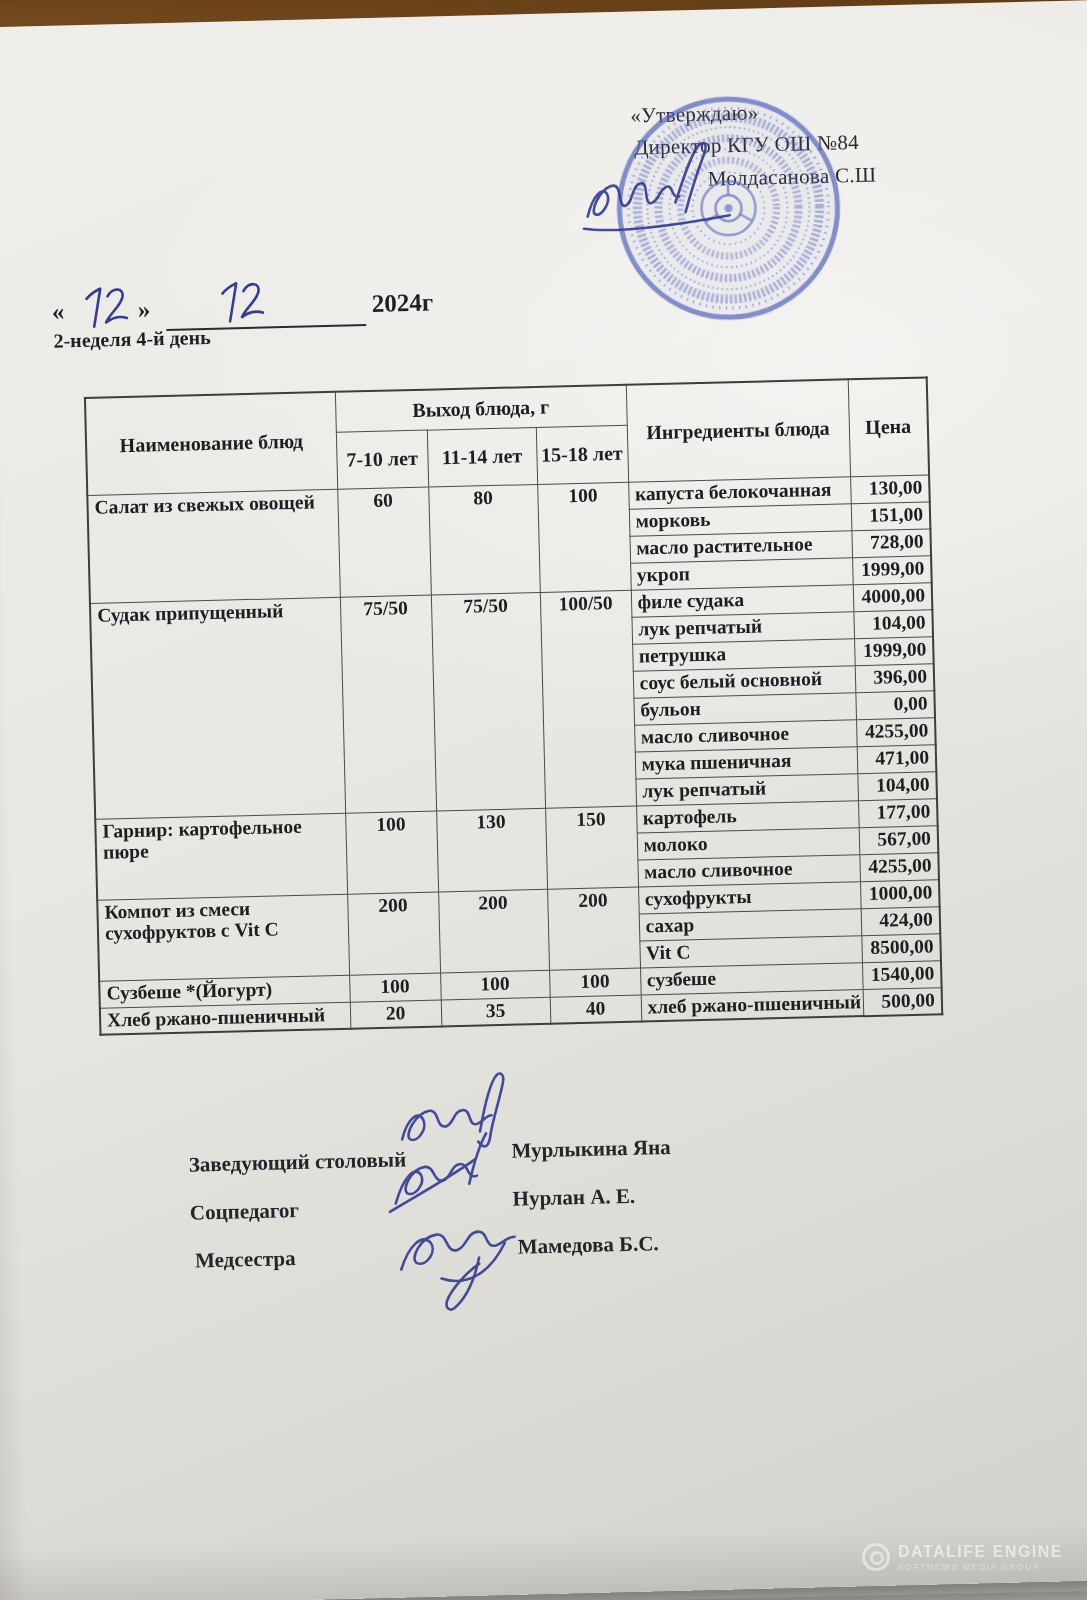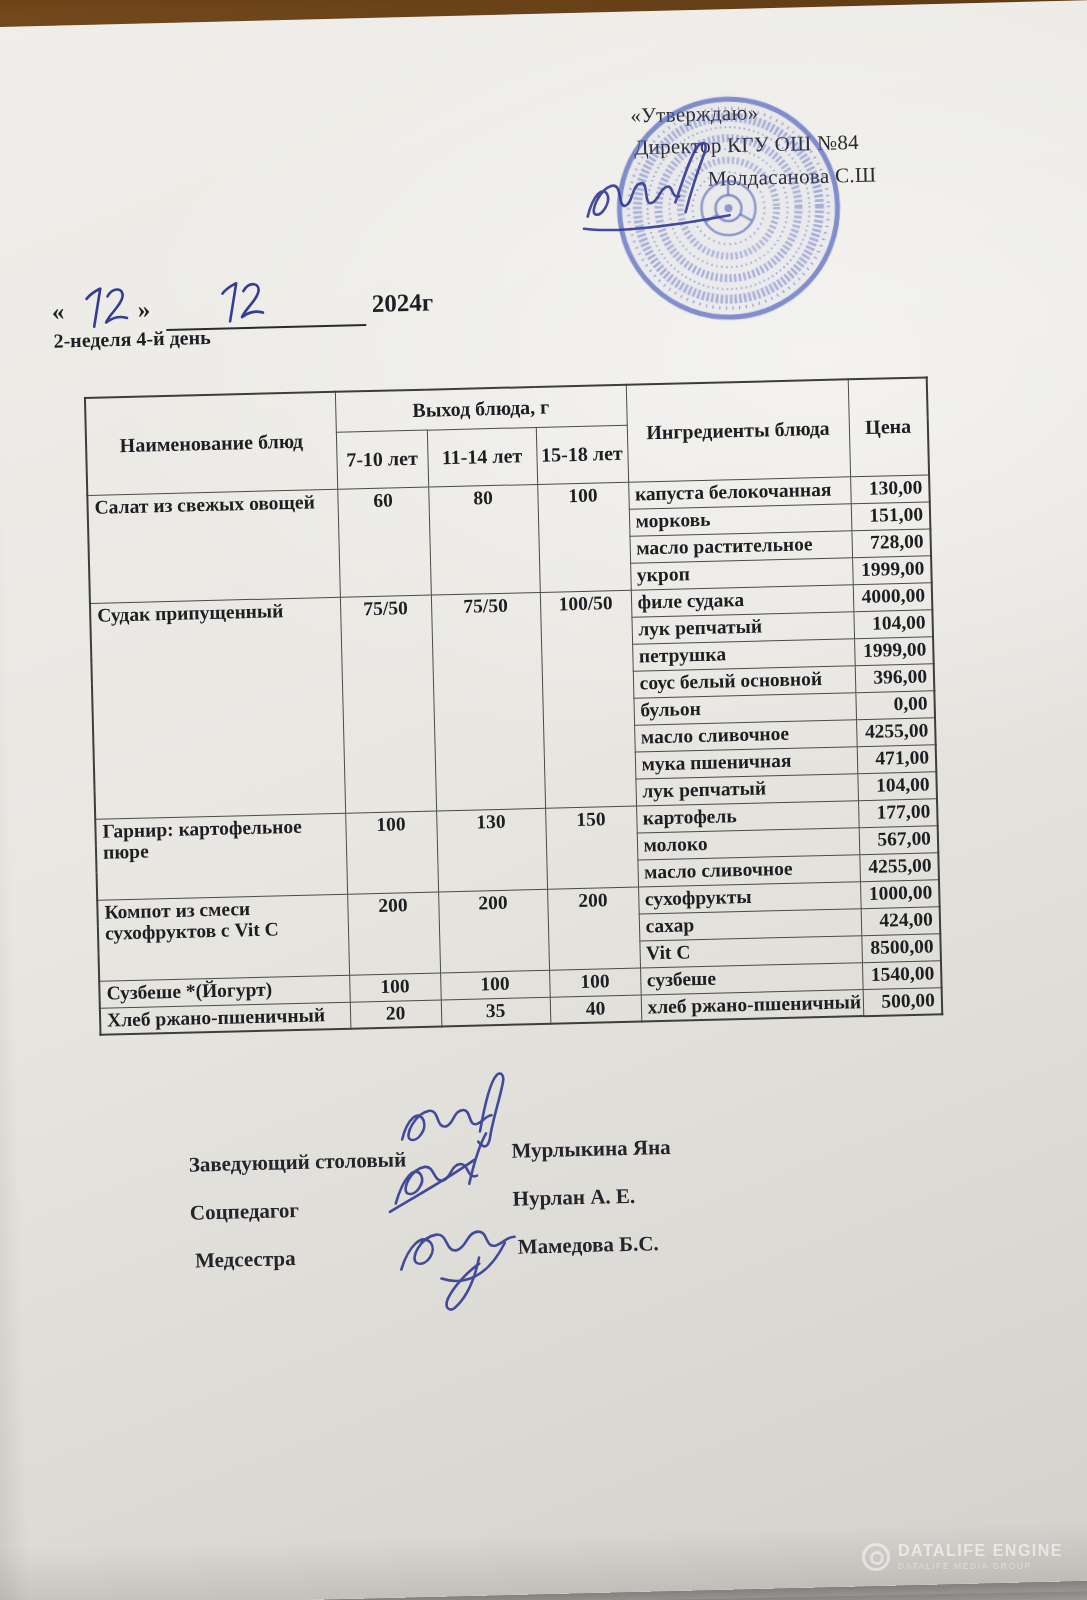--- a/index.html
+++ b/index.html
@@ -52,21 +52,21 @@
 
   
   .ink{stroke:var(--ink-blue,#3a3f9d);fill:none;stroke-linecap:round;stroke-linejoin:round;}
   .stamp-svg{opacity:0.85;filter:blur(0.5px);}
 
   
   .sig-role{font-size:21px;font-weight:600;color:#24242a;white-space:nowrap;}
   .sig-name{font-size:21px;font-weight:600;color:#24242a;white-space:nowrap;}
 
   
-  .watermark{position:absolute;left:862px;top:1543px;display:flex;align-items:center;gap:8px;
+  .watermark{position:absolute;left:862px;top:1543px;display:flex;align-items:flex-end;gap:8px;
              mix-blend-mode:screen;}
   .wm-logo{width:28px;height:28px;border-radius:50%;border:3px solid rgba(235,235,235,0.55);
            position:relative;box-sizing:border-box;}
   .wm-logo::after{content:"";position:absolute;left:5px;top:5px;width:8px;height:8px;
            border-radius:50%;border:3px solid rgba(235,235,235,0.5);}
   .wm-title{font-family:"Liberation Sans","DejaVu Sans",sans-serif;font-weight:700;
             font-size:16px;letter-spacing:1.5px;color:rgba(238,238,238,0.6);line-height:1;}
   .wm-sub{font-family:"Liberation Sans","DejaVu Sans",sans-serif;font-weight:400;
           font-size:8.5px;letter-spacing:1.6px;color:rgba(225,225,225,0.5);line-height:1;margin-top:3px;}
 </style>
@@ -285,17 +285,17 @@
         <path d="M58,206 C80,214 104,206 122,172"></path>
         <path d="M96,186 C90,212 80,228 70,236 C64,240 60,234 64,226 C70,214 84,200 96,192"></path>
       </g>
     </svg>
   </div>
 
   <div class="watermark">
     <div class="wm-logo"></div>
     <div>
       <div class="wm-title">DATALIFE ENGINE</div>
-      <div class="wm-sub">DATALIFE MEDIA GROUP</div>
+      <div class="wm-sub">SOFTNEWS MEDIA GROUP</div>
     </div>
   </div>
 
 </div>
 
 </body></html>

